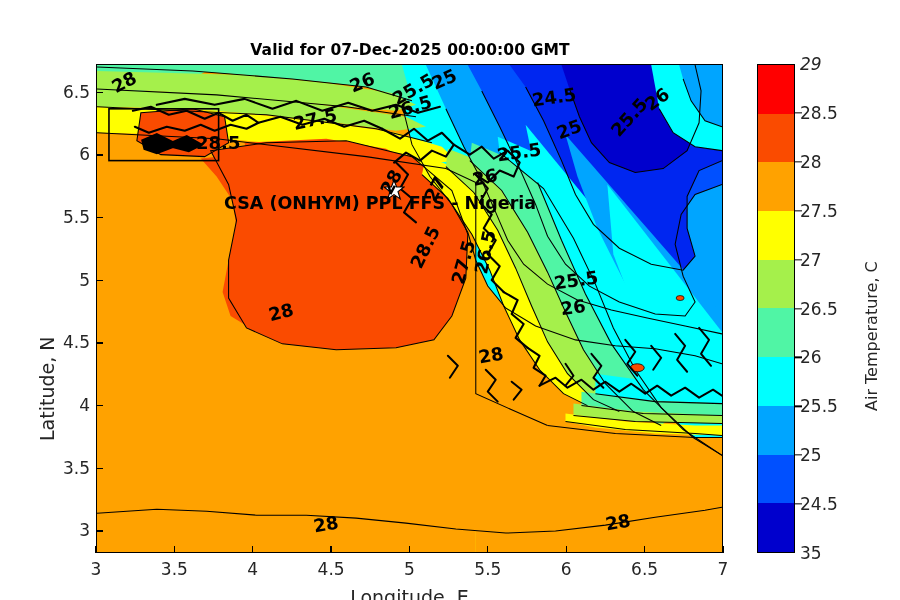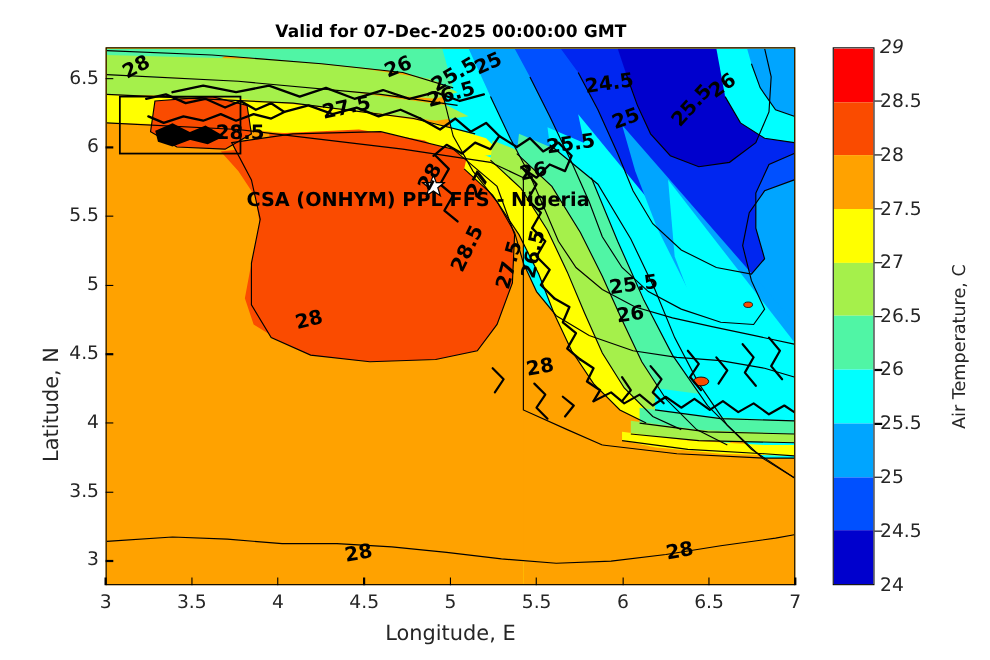--- a/index.html
+++ b/index.html
@@ -1,18 +1,18 @@
 <!DOCTYPE html>
 <html><head>
 <meta charset="utf-8">
 <style>
   html,body{margin:0;padding:0;background:#ffffff;}
   body{width:900px;height:600px;overflow:hidden;
        font-family:"DejaVu Sans","Liberation Sans",sans-serif;}
-  #root{position:relative;width:900px;height:567px;}
+  #root{position:relative;width:900px;height:567px;margin-top:21px;}
 
   .title{
     position:absolute; left:0; top:20px; width:820px; text-align:center;
     font-size:15.5px; font-weight:bold; color:#000; letter-spacing:0.1px;
   }
 
   
   .plot-frame{
     position:absolute; left:96px; top:43px; width:627px; height:489px;
     border:1.5px solid #000; box-sizing:border-box; overflow:hidden;
@@ -367,17 +367,17 @@
       <div class="cbtick" style="top: 287.5px;">26.5</div>
       <div class="cbtick-mark" style="top: 287.5px;"></div>
       <div class="cbtick" style="top: 336.4px;">26</div>
       <div class="cbtick-mark" style="top: 336.4px;"></div>
       <div class="cbtick" style="top: 385.3px;">25.5</div>
       <div class="cbtick-mark" style="top: 385.3px;"></div>
       <div class="cbtick" style="top: 434.2px;">25</div>
       <div class="cbtick-mark" style="top: 434.2px;"></div>
       <div class="cbtick" style="top: 483.1px;">24.5</div>
       <div class="cbtick-mark" style="top: 483.1px;"></div>
-      <div class="cbtick" style="top: 532px;">24</div>
+      <div class="cbtick" style="top: 532px;">35</div>
     </div>
   <div class="cblabel" style="left:862px;top:390px;">Air Temperature, C</div>
 
 </div>
 
 </body></html>

